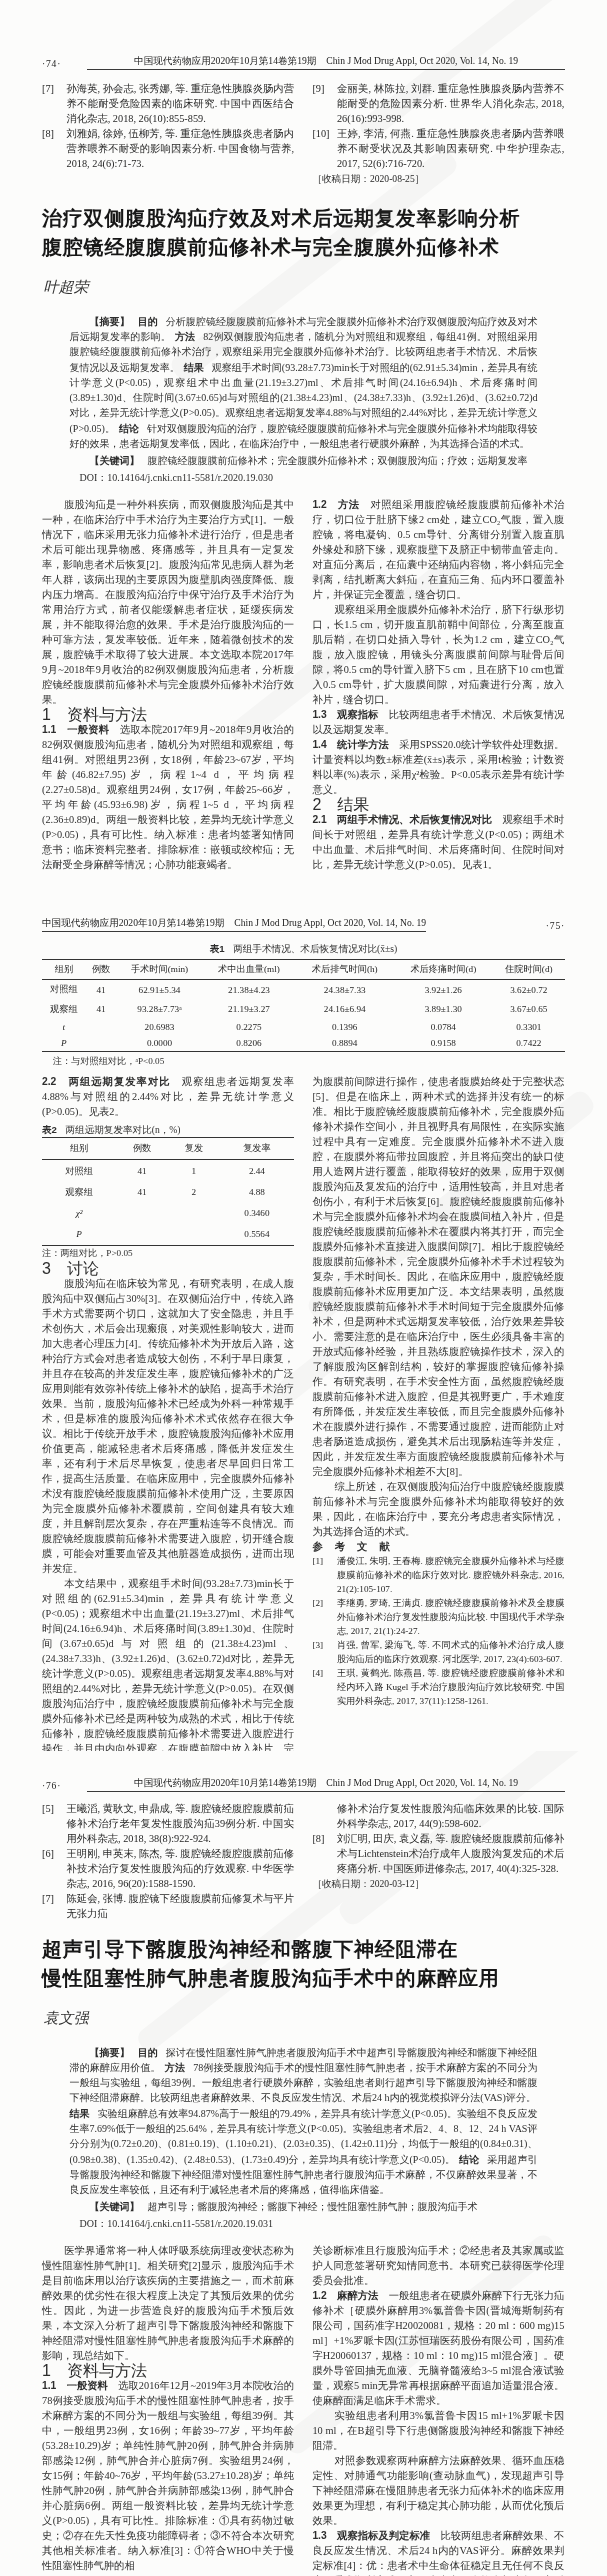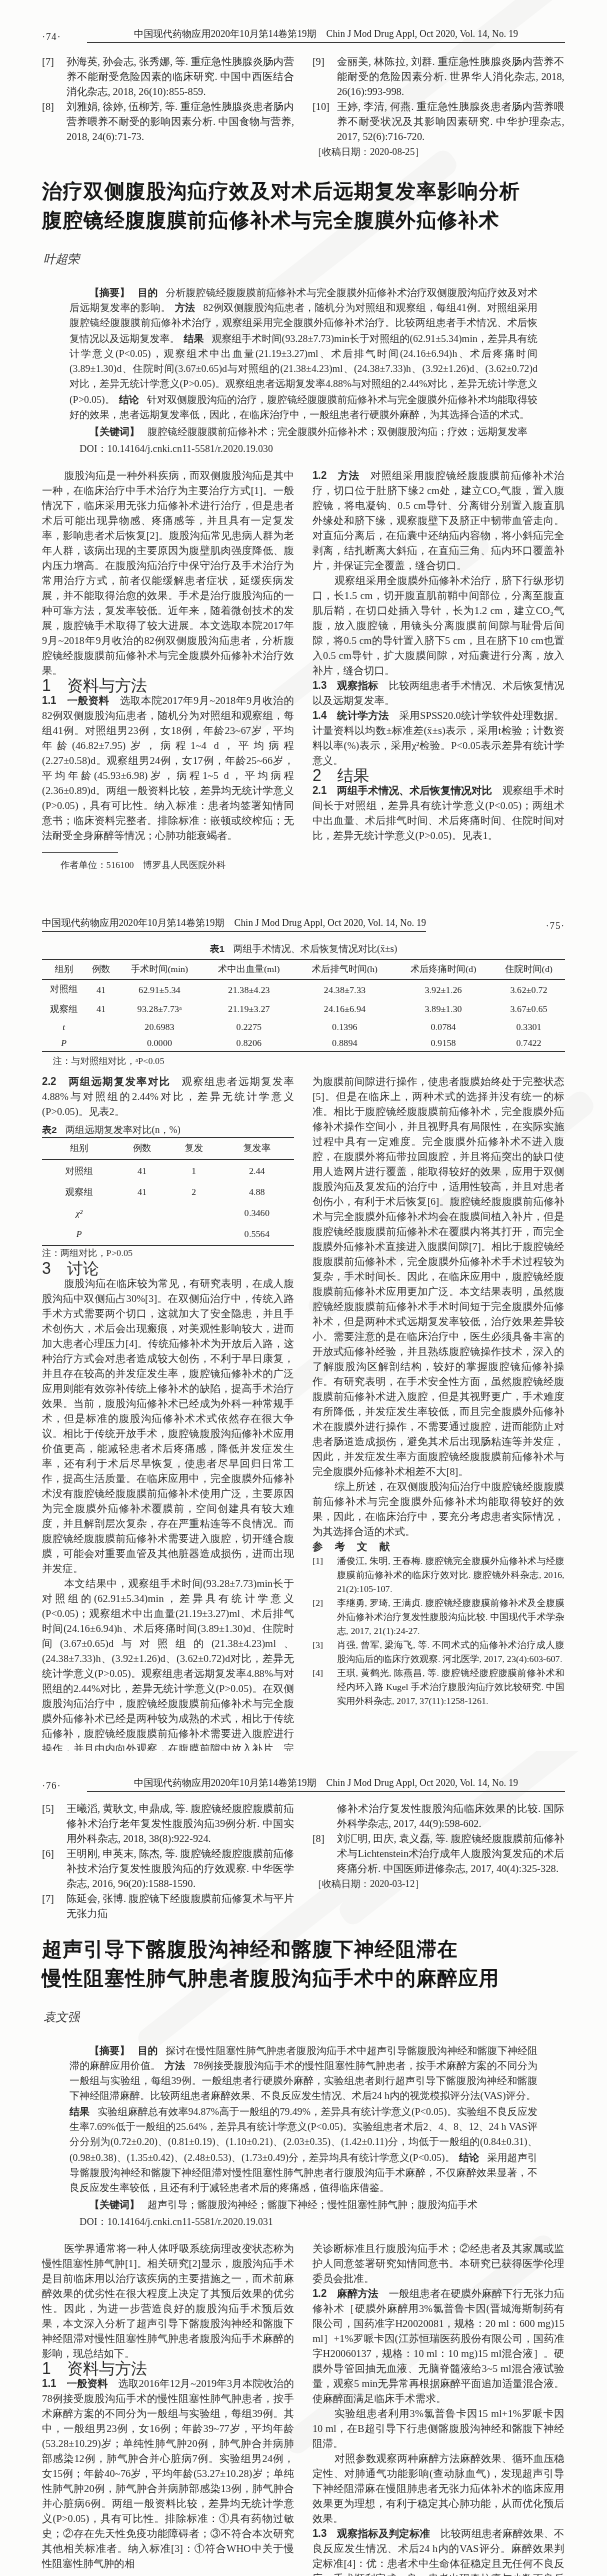--- a/index.html
+++ b/index.html
@@ -2,21 +2,21 @@
 <html style="font-size:12.2px"><head>
 <meta charset="utf-8">
 <style>
   html,body{margin:0;padding:0;}
   body{
     width:607px;height:2576px;overflow:hidden;
     background:#fcfcfb;color:#2d2d2d;
     font-family:"Liberation Serif","DejaVu Serif",serif;
   }
   .page{position:relative;overflow:hidden;box-sizing:border-box;padding-left:42px;padding-right:42px;}
-  .page-74{height:872px;padding-top:27px;}
+  .page-74{height:872px;padding-top:54px;}
   .page-75{height:879px;padding-top:44px;}
   .page-76{height:825px;padding-top:25px;}
 
   
   .hdr{display:flex;align-items:flex-end;font-size:9.6px;line-height:13.8px;color:#222;}
   .hdr .pnum{white-space:nowrap;letter-spacing:0.8px;}
   .hdr .jline{border-bottom:0.9px solid #3a3a3a;padding-bottom:1.5px;white-space:nowrap;}
   .hdr .jline .en{margin-left:7.6px;}
   .hdr-left .jline{margin-left:26px;flex:1;text-align:center;}
   .hdr-right{justify-content:space-between;}
@@ -24,21 +24,21 @@
   
   .refs{font-size:9.2px;line-height:14px;color:#262626;}
   .ref-item{display:flex;margin:0;}
   .ref-num{flex:none;width:24.5px;}
   .ref-text{flex:1;text-align:justify;}
   .recv{text-align:right;font-size:9.6px;margin:1.5px 4.6px 0 0;}
 
   
   .a-title{font-family:"Liberation Sans","DejaVu Sans",sans-serif;font-weight:700;
     font-size:20px;line-height:29px;color:#171717;margin:18.4px 0 0 0;letter-spacing:0.8px;}
-  .a-author{font-size:12px;font-style:italic;margin:15.3px 0 17px 1.5px;color:#333;}
+  .a-author{font-size:15px;font-style:italic;margin:15.3px 0 17px 1.5px;color:#333;}
 
   .abs{margin:0 27.5px;font-size:10px;line-height:15.3px;}
   .abs-p{margin:0;text-align:justify;text-indent:2em;}
   .abs b{font-family:"Liberation Sans","DejaVu Sans",sans-serif;font-weight:700;margin-right:5.4px;}
   .abs .seg{margin-right:1.5px;}
   .kw-p{margin:1.5px 0 0 0;text-align:justify;text-indent:2em;}
   .doi-p{margin:1.5px 0 0 0;text-indent:1em;}
 
   
   .cols{display:flex;gap:18.4px;margin-top:12.2px;}

